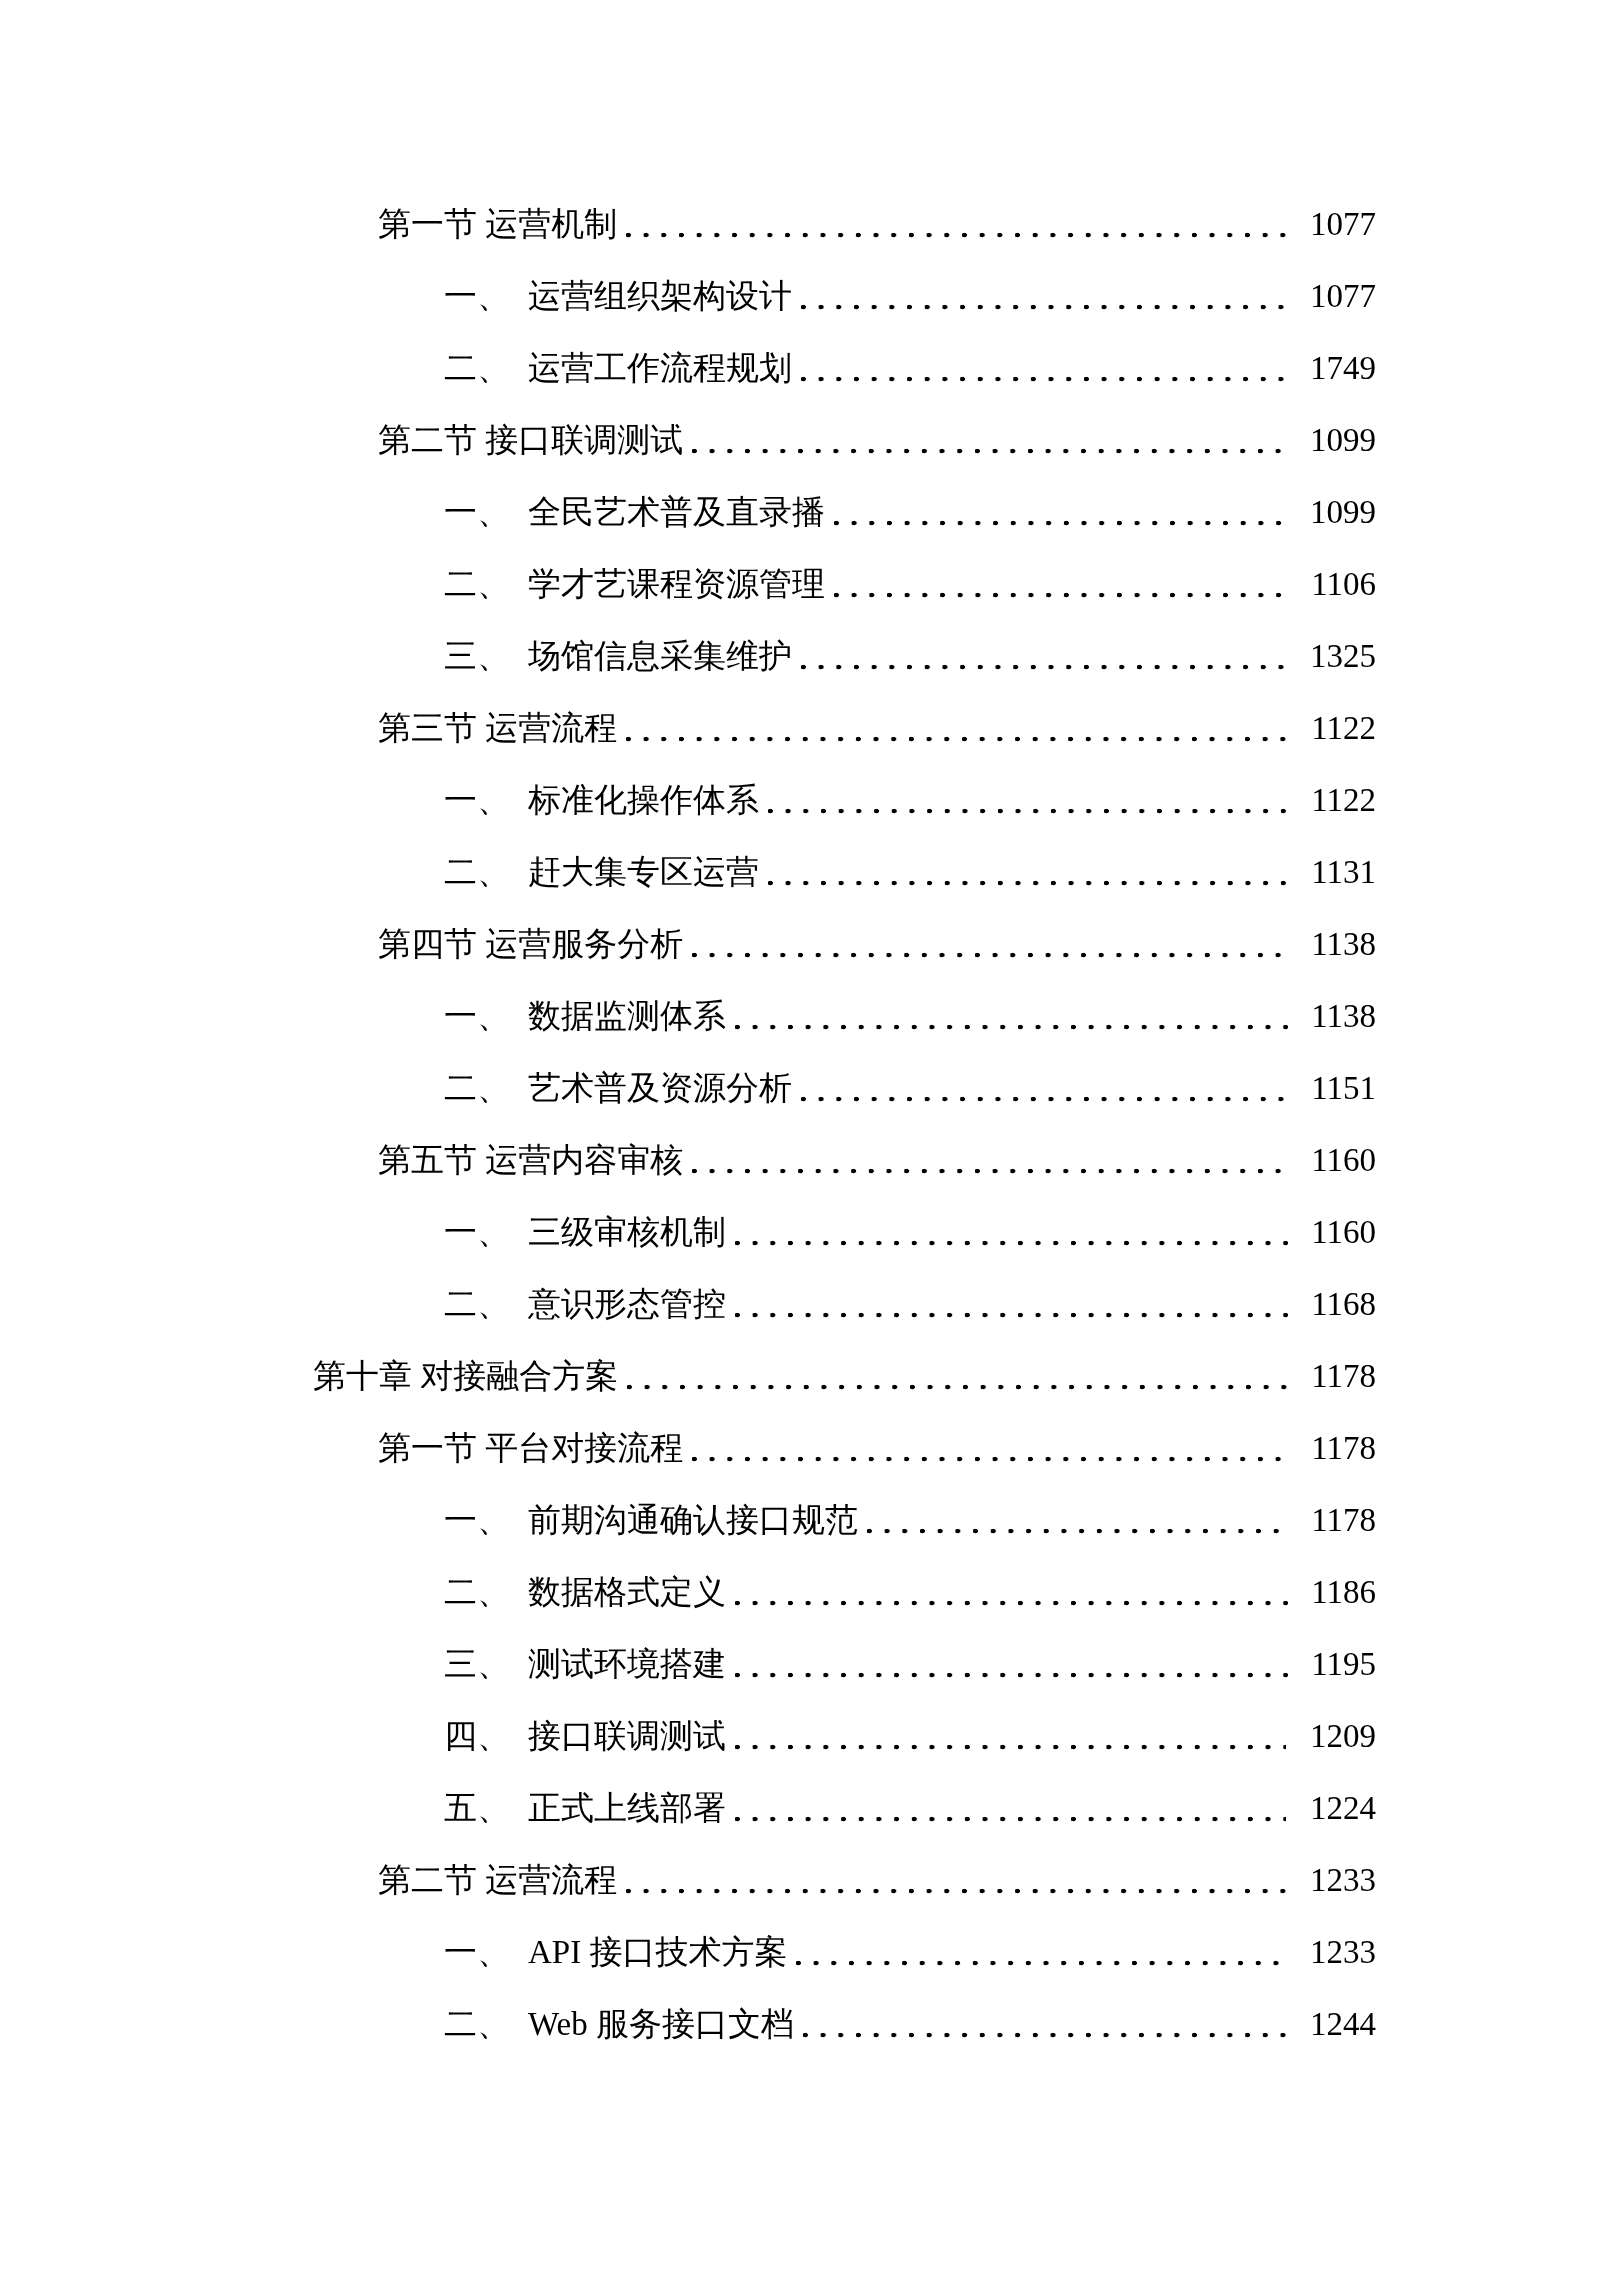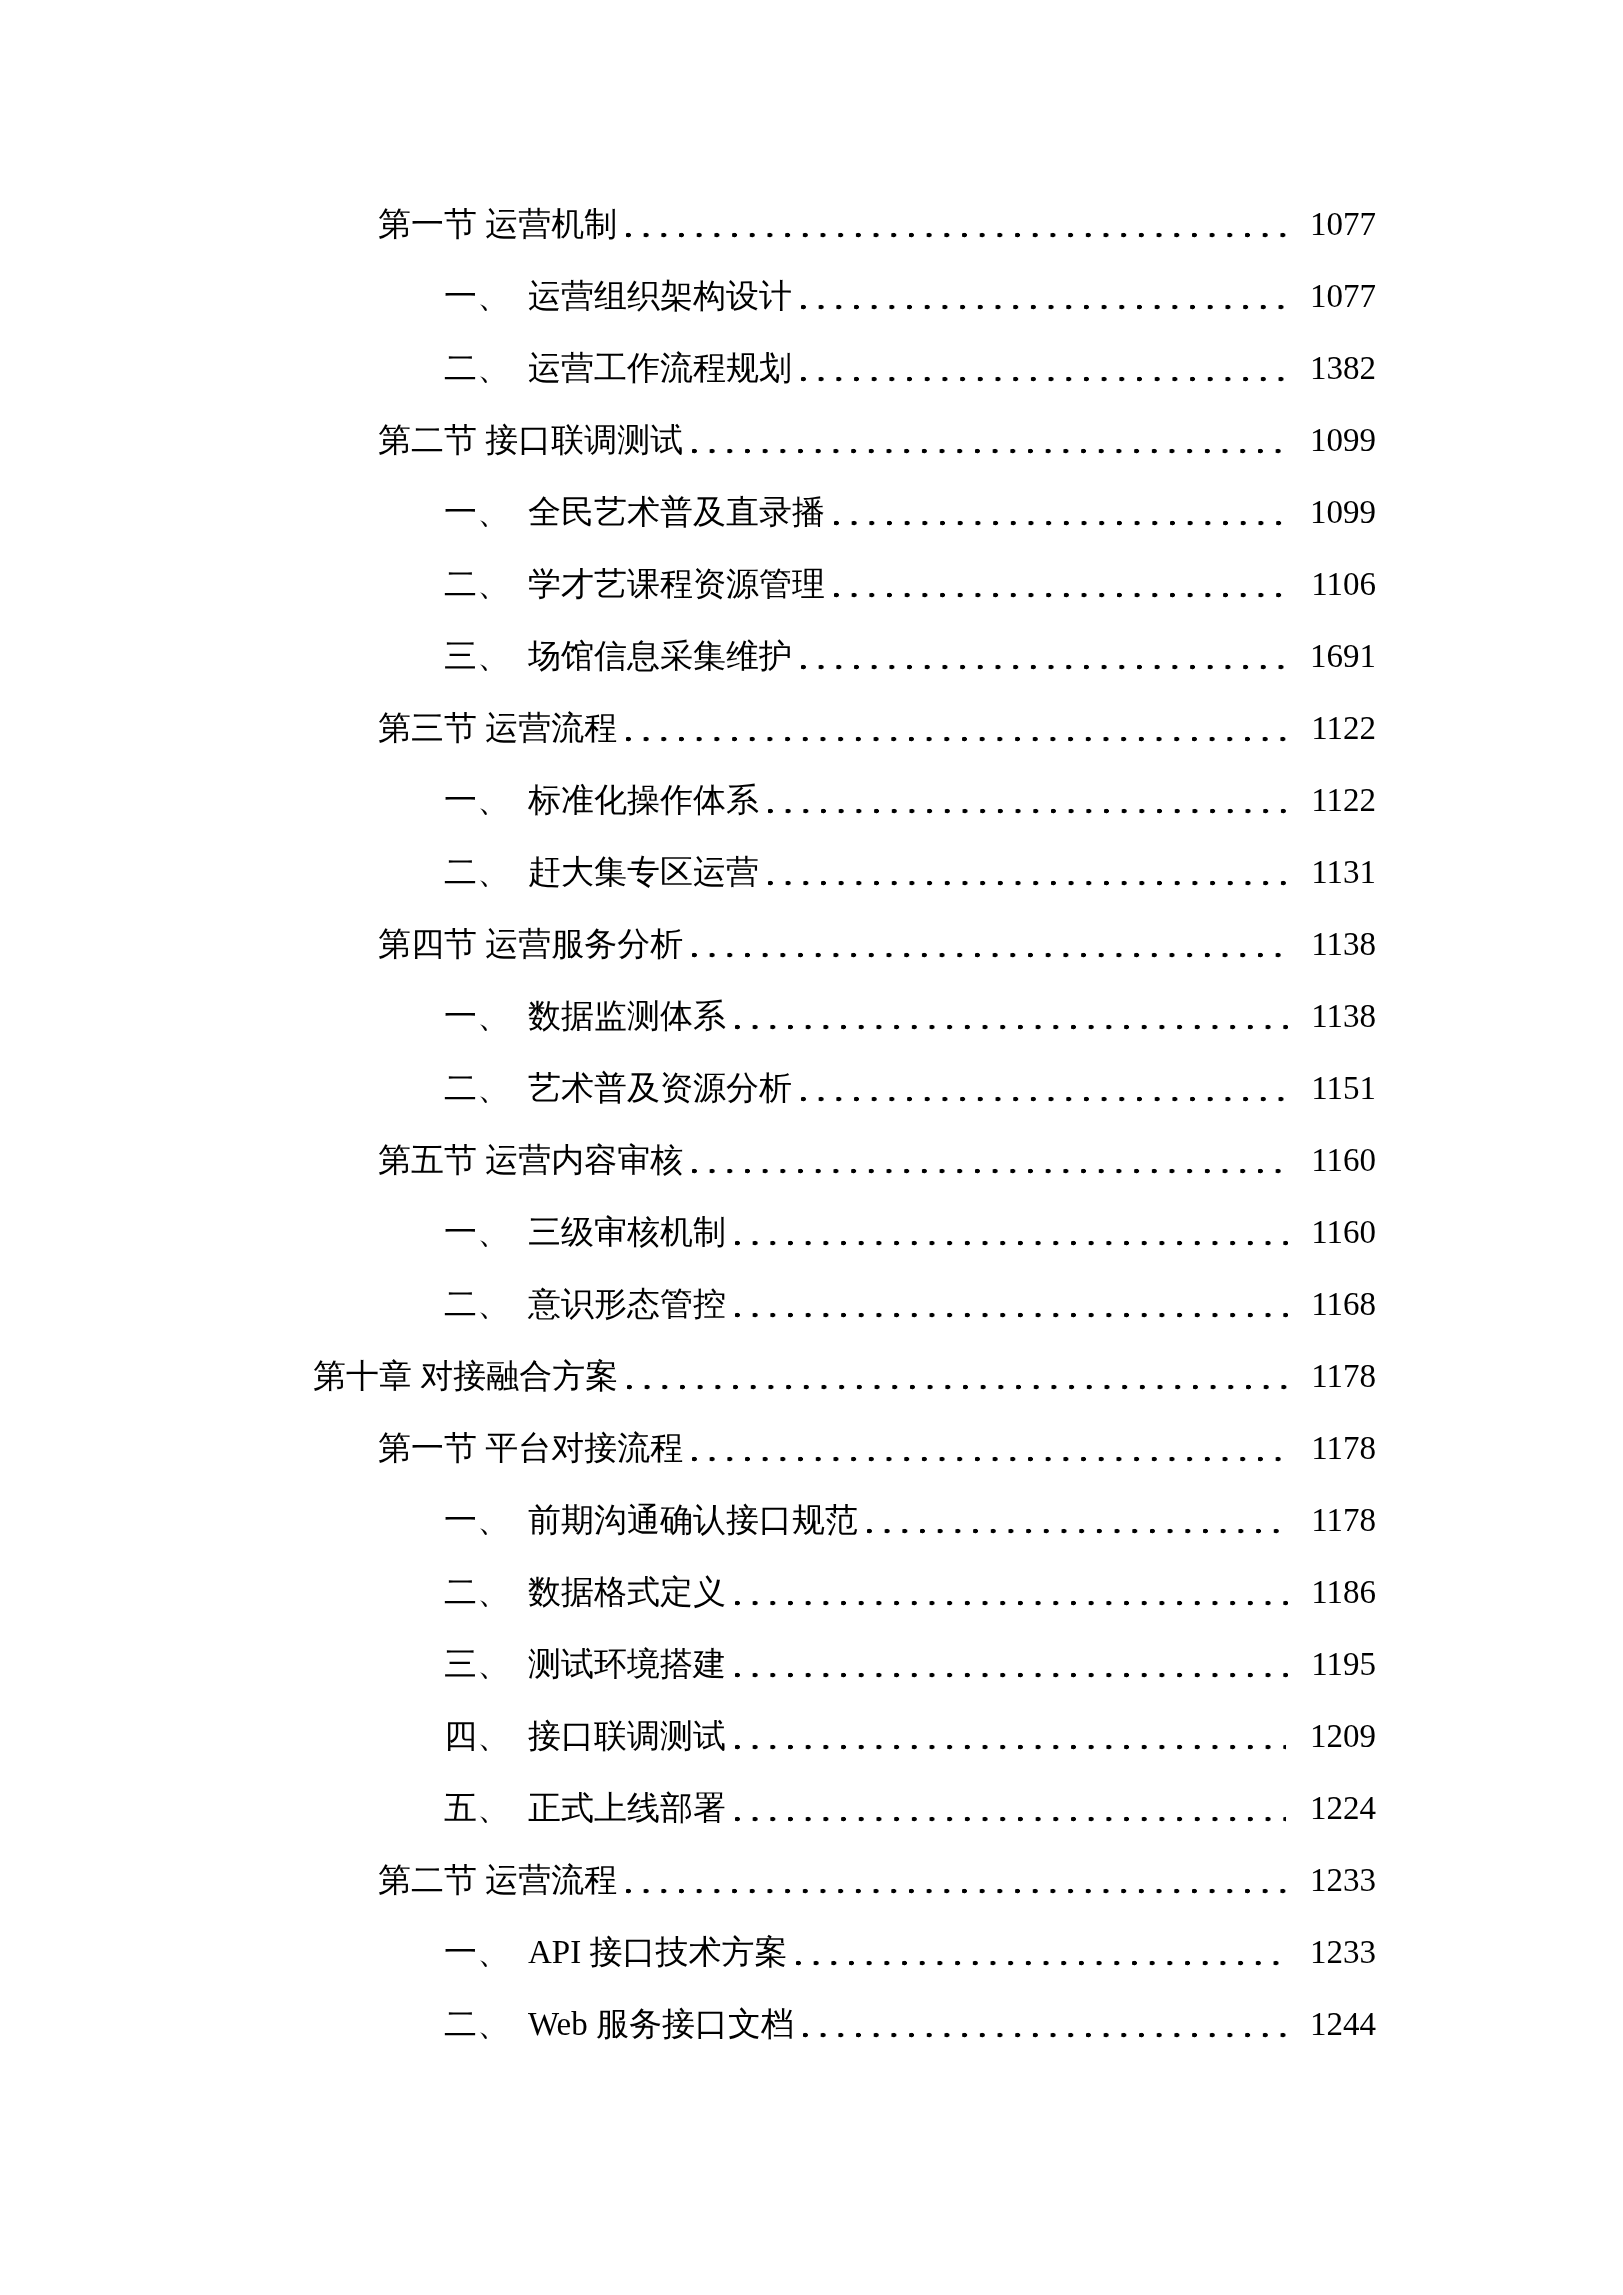--- a/index.html
+++ b/index.html
@@ -70,21 +70,21 @@
     <div class="row item">
       <span class="num">一、</span>
       <span class="label">运营组织架构设计</span>
       <div class="leader"></div>
       <span class="page">1077</span>
     </div>
     <div class="row item">
       <span class="num">二、</span>
       <span class="label">运营工作流程规划</span>
       <div class="leader"></div>
-      <span class="page">1382</span>
+      <span class="page">1749</span>
     </div>
     <div class="row section">
       <span class="label">第二节 接口联调测试</span>
       <div class="leader"></div>
       <span class="page">1099</span>
     </div>
     <div class="row item">
       <span class="num">一、</span>
       <span class="label">全民艺术普及直录播</span>
       <div class="leader"></div>
@@ -93,21 +93,21 @@
     <div class="row item">
       <span class="num">二、</span>
       <span class="label">学才艺课程资源管理</span>
       <div class="leader"></div>
       <span class="page">1106</span>
     </div>
     <div class="row item">
       <span class="num">三、</span>
       <span class="label">场馆信息采集维护</span>
       <div class="leader"></div>
-      <span class="page">1691</span>
+      <span class="page">1325</span>
     </div>
     <div class="row section">
       <span class="label">第三节 运营流程</span>
       <div class="leader"></div>
       <span class="page">1122</span>
     </div>
     <div class="row item">
       <span class="num">一、</span>
       <span class="label">标准化操作体系</span>
       <div class="leader"></div>

